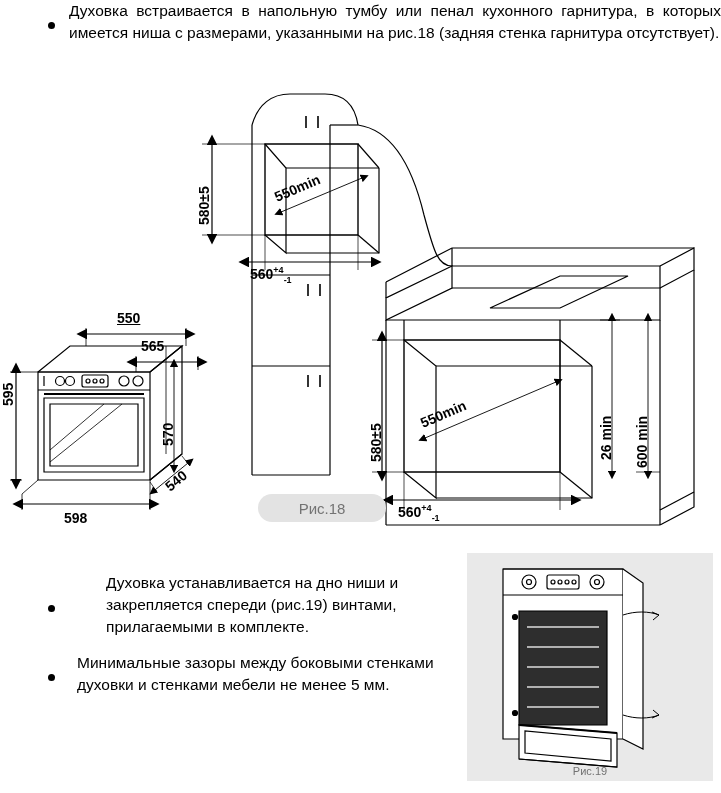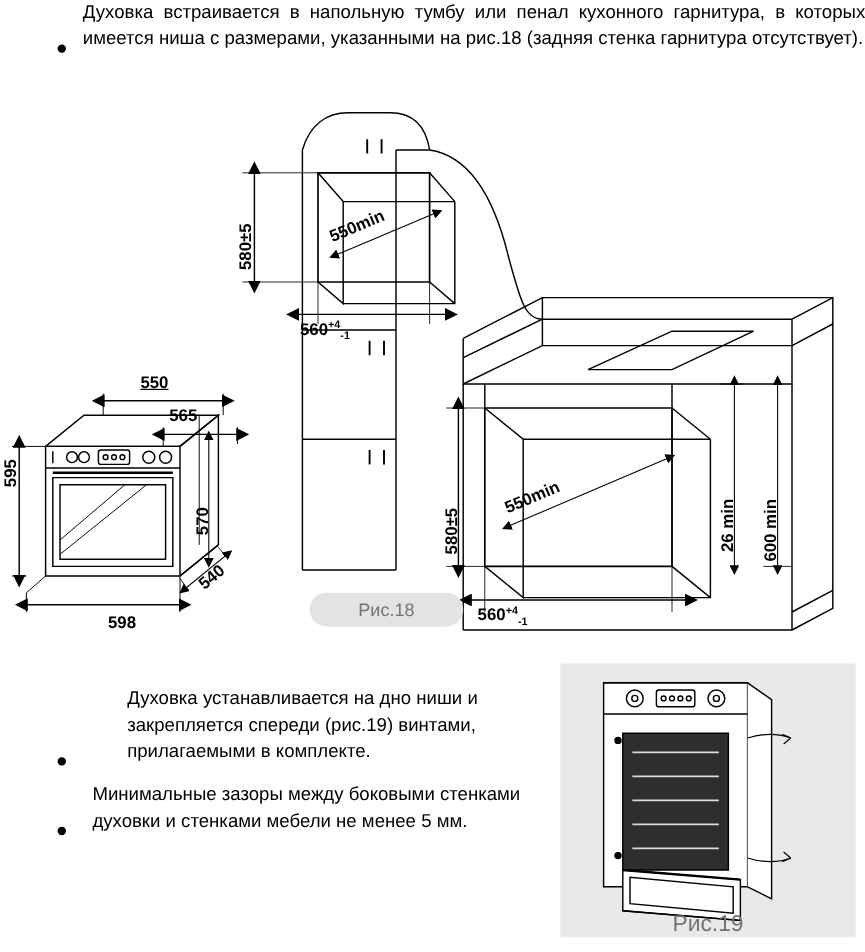--- a/index.html
+++ b/index.html
@@ -18,21 +18,21 @@
   .page {
     position: relative;
     width: 721px;
     height: 793px;
   }
 
   
   .bullet-block {
     position: absolute;
     display: flex;
-    align-items: flex-end;
+    align-items: center;
   }
   .bullet-dot {
     width: 7px;
     height: 7px;
     border-radius: 50%;
     background: #000;
     flex: 0 0 auto;
     margin-top: 7px;
     margin-right: 14px;
   }
@@ -88,21 +88,21 @@
     top: 494px;
     width: 128px;
     height: 28px;
   }
   #cap19 {
     left: 531px;
     top: 758px;
     width: 118px;
     height: 26px;
     background: transparent;
-    font-size: 19px;
+    font-size: 11px;
   }
 
   .dim-label {
     position: absolute;
     font-size: 14px;
     font-weight: bold;
     font-family: "Liberation Sans", sans-serif;
     white-space: nowrap;
   }
   .sup {
@@ -272,21 +272,21 @@
         <line x1="612" y1="250" x2="612" y2="402" marker-start="url(#arrL)" marker-end="url(#arrR)" stroke-width="0.9"></line>
         <path d="M600,250 L620,250" stroke-width="0.7"></path>
 
         <line x1="648" y1="250" x2="648" y2="402" marker-start="url(#arrL)" marker-end="url(#arrR)" stroke-width="0.9"></line>
         <path d="M636,402 L660,402" stroke-width="0.7"></path>
 
         <path d="M560,270 L560,402" stroke-width="0.7"></path>
       </g>
     </svg>
 
-    <div class="dim-label" style="left:64px; top:440px;margin-left:26px;">598</div>
+    <div class="dim-label" style="left:64px; top:440px;">598</div>
     <div class="dim-label" style="left:0px; top:336px; transform:rotate(-90deg); transform-origin:left top;">595</div>
     <div class="dim-label" style="left:117px; top:240px;text-decoration:underline;">550</div>
     <div class="dim-label" style="left:141px; top:268px;text-align:right;">565</div>
     <div class="dim-label" style="left:160px; top:376px; transform:rotate(-90deg); transform-origin:left top;">570</div>
     <div class="dim-label" style="left:162px; top:412px; transform:rotate(-40deg); transform-origin:left top;">540</div>
 
     <div class="dim-label" style="left:196px; top:155px; transform:rotate(-90deg); transform-origin:left top;">580±5</div>
     <div class="dim-label" style="left:272px; top:120px; transform:rotate(-23deg); transform-origin:left top;">550min</div>
     <div class="dim-label" style="left:250px; top:196px;">
       <span>560</span><span class="sup">+4</span><span class="sub">-1</span>

